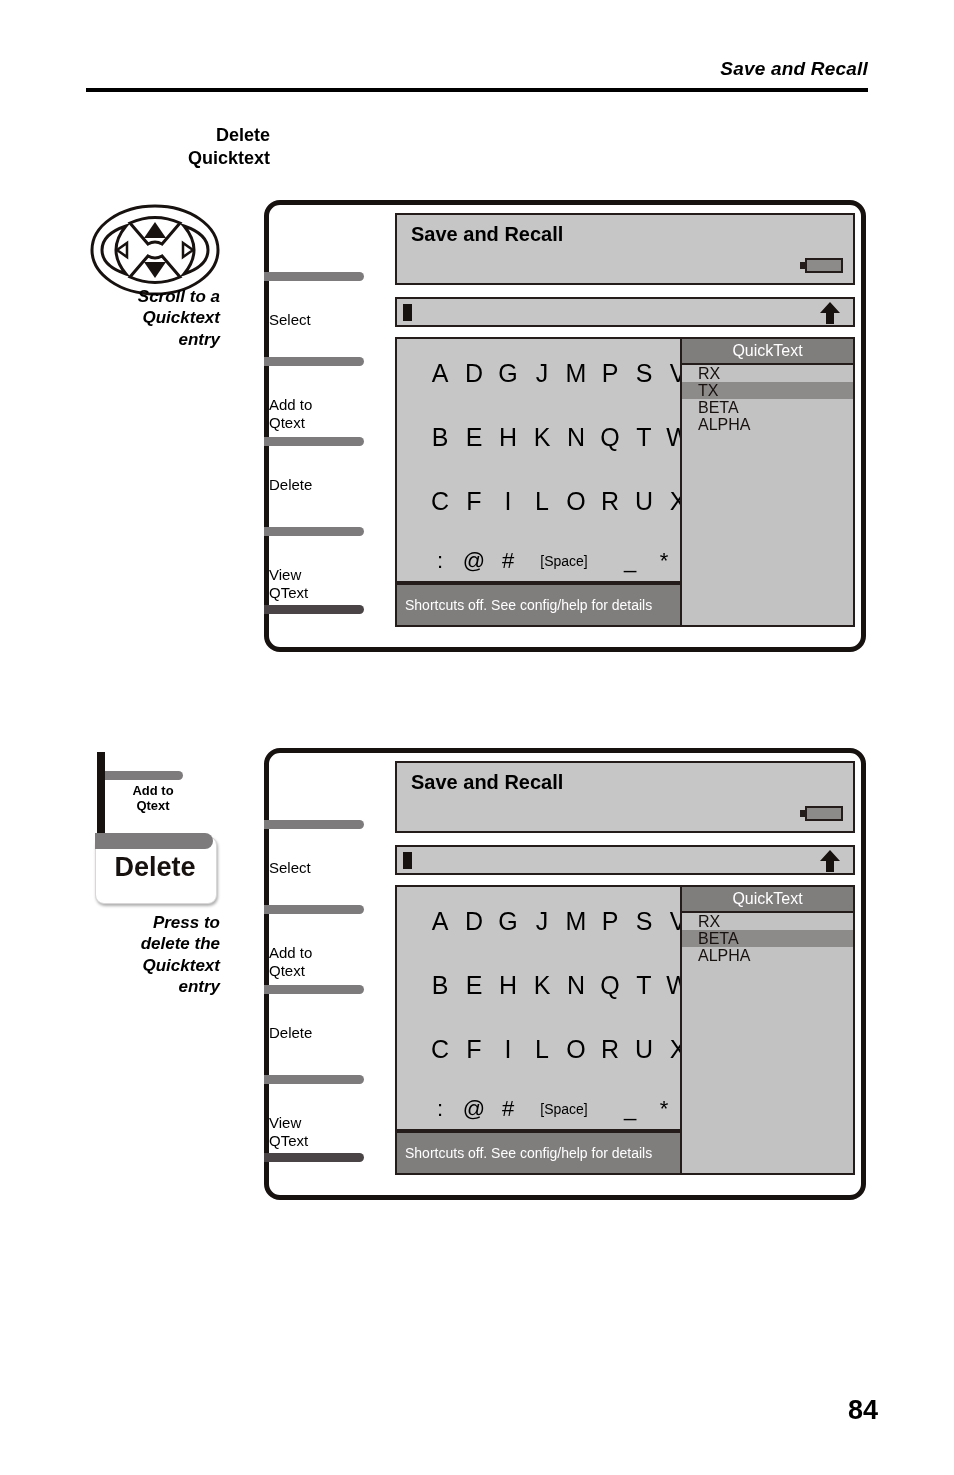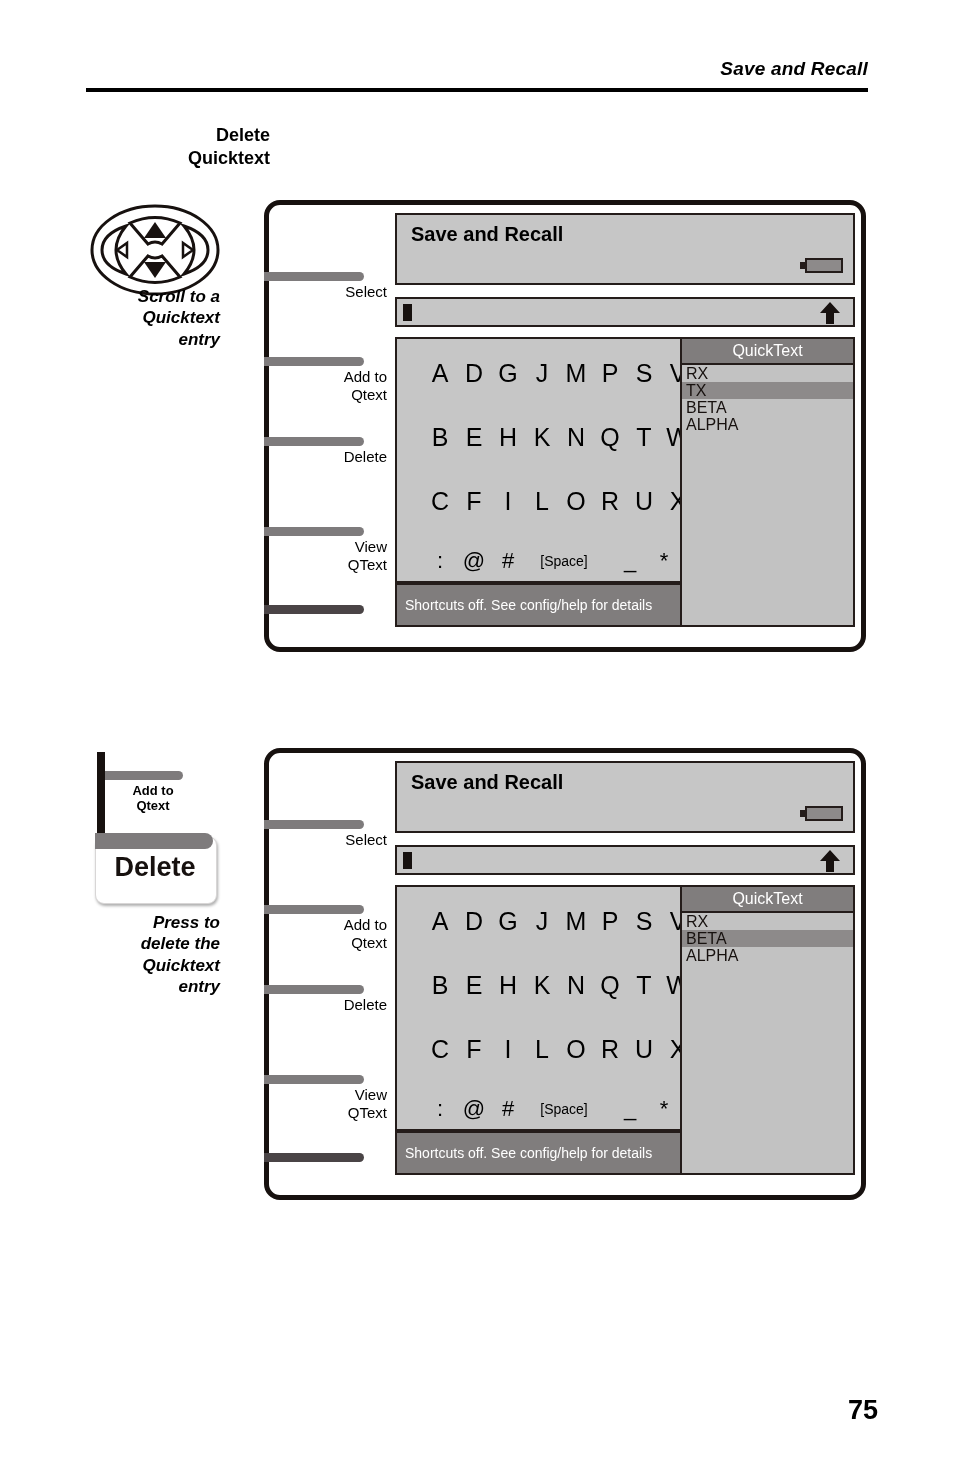--- a/index.html
+++ b/index.html
@@ -47,22 +47,22 @@
   .dev1{left:264px;top:200px;width:602px;height:452px;}
   .dev2{left:264px;top:748px;width:602px;height:452px;}
 
   
   .skbar{
     position:absolute;left:-5px;height:9px;border-radius:0 6px 6px 0;
     background:#7e7b7c;
   }
   .skbar.dark{background:#4a4446;}
   .sklabel{
-    position:absolute;left:0;width:118px;text-align:right;
-    font-size:15px;line-height:1.2;color:#000;
+    position:absolute;left:0;width:118px;text-align:left;
+    font-size:15px;line-height:1.2;color:#000;margin-top:28px;
   }
 
   
   .scr-head{
     position:absolute;background:#c6c6c6;border:2px solid #241c1a;
     box-sizing:border-box;
   }
   .scr-title{
     position:absolute;left:14px;top:8px;font-weight:bold;font-size:20px;
   }
@@ -107,21 +107,21 @@
   
   .qt{
     position:absolute;border:2px solid #241c1a;box-sizing:border-box;
     background:#c2c2c2;overflow:hidden;
   }
   .qt-head{
     height:24px;background:#807d7d;border-bottom:2px solid #241c1a;
     color:#fff;font-size:16px;text-align:center;line-height:24px;
   }
   .qt-item{
-    height:17px;line-height:17px;font-size:16px;padding-left:4px;
+    height:17px;line-height:17px;font-size:16px;padding-left:16px;
     color:#17110f;
   }
   .qt-item.sel{background:#8d8a8a;}
 
   
   .cl-stem{position:absolute;background:#17110f;}
   .cl-bar{
     position:absolute;height:9px;border-radius:0 6px 6px 0;background:#7e7b7c;
   }
   .cl-txt{
@@ -319,14 +319,14 @@
         <div class="status" style="left: 126px; top: 378px; width: 460px; height: 44px;">Shortcuts off. See config/help for details</div>
         <div class="qt" style="left: 411px; top: 132px; width: 175px; height: 290px;">
           <div class="qt-head">QuickText</div>
           <div class="qt-item">RX</div>
           <div class="qt-item sel">BETA</div>
           <div class="qt-item">ALPHA</div>
         </div>
       </div>
     </div>
 
-  <div class="pageno">75</div>
+  <div class="pageno">84</div>
 </div>
 
 </body></html>

